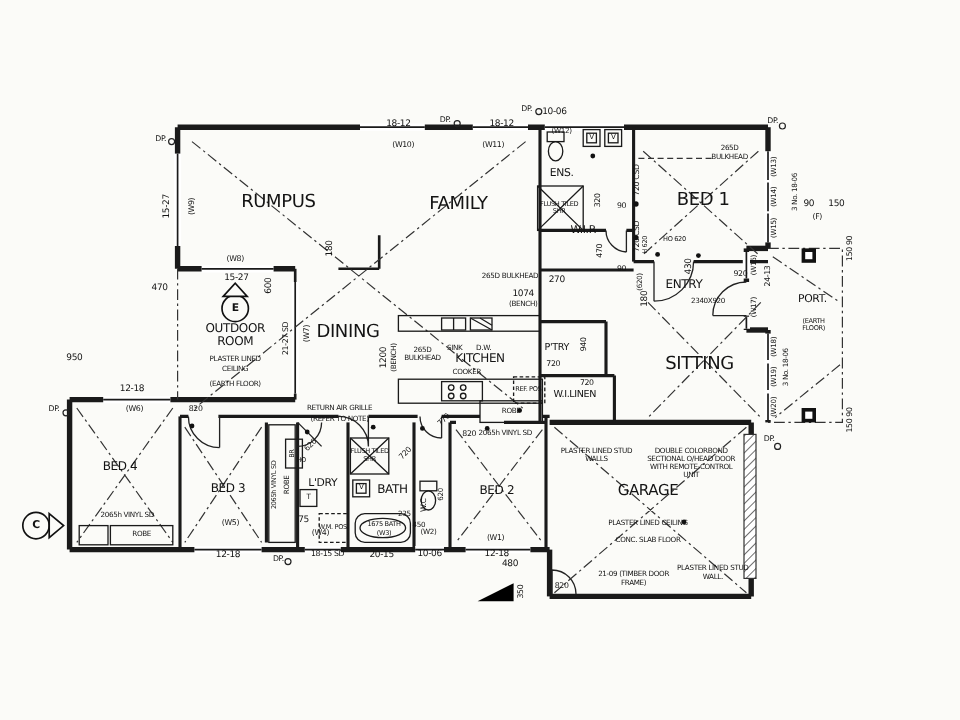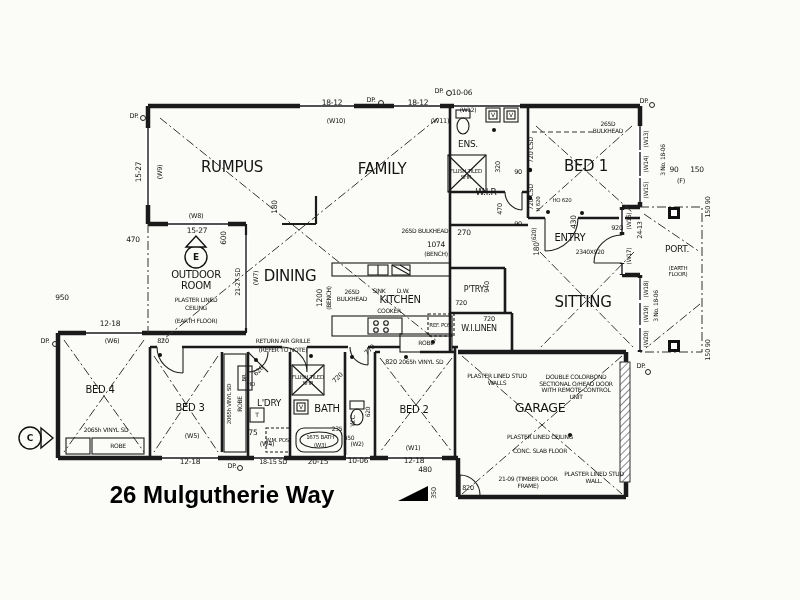--- a/index.html
+++ b/index.html
@@ -211,21 +211,21 @@
 <div class="lbl s9" style="left:468px;top:145px">ENS.</div>
 <div class="lbl s9" style="left:486px;top:193px">W.I.R</div>
 <div class="lbl s11" style="left:586px;top:167px">BED 1</div>
 <div class="lbl s10" style="left:570px;top:238px">ENTRY</div>
 <div class="lbl s9" style="left:677px;top:250px">PORT.</div>
 <div class="lbl s11" style="left:583px;top:303px">SITTING</div>
 <div class="lbl s11" style="left:290px;top:277px">DINING</div>
 <div class="lbl s10" style="left:196px;top:275px">OUTDOOR</div>
 <div class="lbl s10" style="left:196px;top:286px">ROOM</div>
 <div class="lbl s10" style="left:400px;top:300px">KITCHEN</div>
-<div class="lbl s8" style="left:474px;top:290px">P'TRY</div>
+<div class="lbl s8" style="left:464px;top:290px">P'TRY</div>
 <div class="lbl s8" style="left:479px;top:329px">W.I.LINEN</div>
 <div class="lbl s10" style="left:100px;top:390px">BED 4</div>
 <div class="lbl s10" style="left:190px;top:408px">BED 3</div>
 <div class="lbl s9" style="left:269px;top:404px">L'DRY</div>
 <div class="lbl s10" style="left:327px;top:409px">BATH</div>
 <div class="lbl s65 rv" style="left:353px;top:421px">W.C</div>
 <div class="lbl s10" style="left:414px;top:410px">BED 2</div>
 <div class="lbl s12" style="left:540px;top:408px">GARAGE</div>
 
 <div class="lbl s6" style="left:196px;top:300px">PLASTER LINED</div>
@@ -275,21 +275,21 @@
 
 <div class="lbl s65" style="left:413px;top:448px">(W1)</div>
 <div class="lbl s6" style="left:357px;top:444px">(W2)</div>
 <div class="lbl s65" style="left:267px;top:444px">(W4)</div>
 <div class="lbl s65" style="left:192px;top:436px">(W5)</div>
 <div class="lbl s65" style="left:112px;top:341px">(W6)</div>
 <div class="lbl s65 rv" style="left:256px;top:278px">(W7)</div>
 <div class="lbl s65" style="left:196px;top:216px">(W8)</div>
 <div class="lbl s65 rv" style="left:160px;top:172px">(W9)</div>
 <div class="lbl s65" style="left:336px;top:121px">(W10)</div>
-<div class="lbl s65" style="left:440px;top:121px">(W11)</div>
+<div class="lbl s65" style="left:411px;top:121px">(W11)</div>
 <div class="lbl s6" style="left:468px;top:110px">(W12)</div>
 <div class="lbl s6 rv" style="left:646px;top:139px">(W13)</div>
 <div class="lbl s6 rv" style="left:646px;top:164px">(W14)</div>
 <div class="lbl s6 rv" style="left:646px;top:190px">(W15)</div>
 <div class="lbl s6 rv" style="left:629px;top:221px">(W16)</div>
 <div class="lbl s6 rv" style="left:629px;top:256px">(W17)</div>
 <div class="lbl s6 rv" style="left:646px;top:289px">(W18)</div>
 <div class="lbl s6 rv" style="left:646px;top:314px">(W19)</div>
 <div class="lbl s6 rv" style="left:646px;top:339px">(W20)</div>
 
@@ -346,15 +346,14 @@
 <div class="lbl s65" style="left:273px;top:462px">18-15 SD</div>
 <div class="lbl s75" style="left:318px;top:462px">20-15</div>
 <div class="lbl s75" style="left:358px;top:461px">10-06</div>
 <div class="lbl s75" style="left:414px;top:461px">12-18</div>
 <div class="lbl s75" style="left:425px;top:470px">480</div>
 <div class="lbl s65 rv" style="left:434px;top:493px">350</div>
 
 <div class="lbl s9 b" style="left:196px;top:258px">E</div>
 <div class="lbl s9 b" style="left:30px;top:439px">C</div>
 
-<div class="title" style="position:absolute;left:222px;top:495px">26 Mulgutherie Way</div>
 
 </div>
 
 </body></html>

